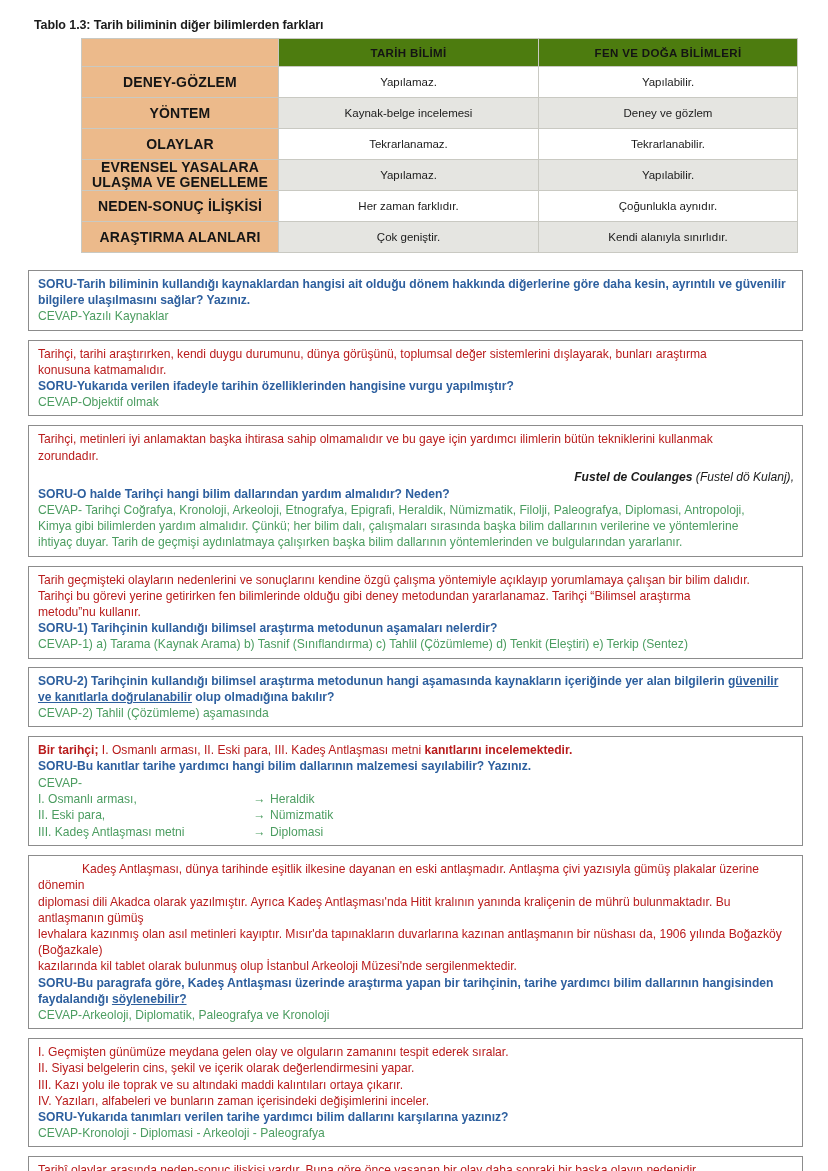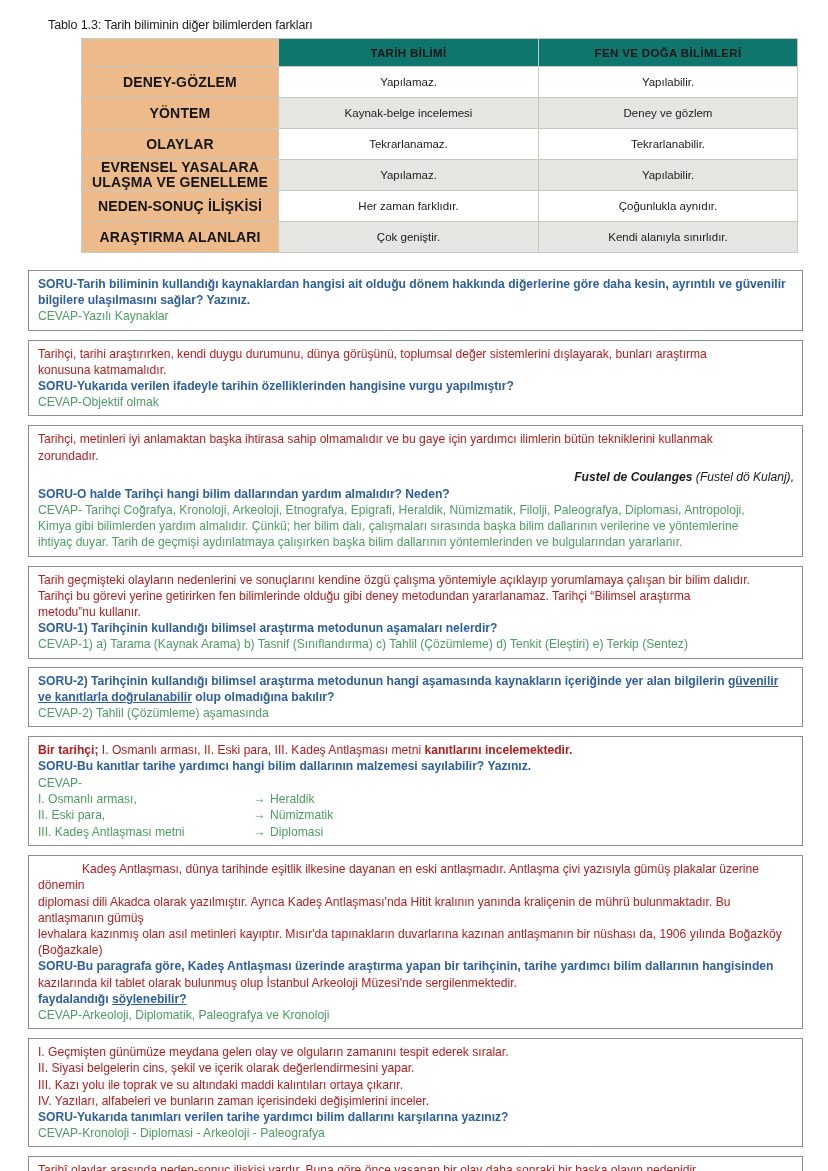--- a/index.html
+++ b/index.html
@@ -17,24 +17,24 @@
   .page {
     width: 828px;
     height: 1171px;
     padding: 18px 25px 6px 28px;
     position: relative;
   }
 
   
   .table-caption {
     font-size: 12.5px;
-    font-weight: normal;
+    font-weight: bold;
     color: #1b1b1b;
     letter-spacing: -0.1px;
-    margin: 0 0 6px 20px;
+    margin: 0 0 6px 6px;
   }
   table.cmp {
     border-collapse: collapse;
     table-layout: fixed;
     width: 716px;
     margin-left: 53px;
     border: 1px solid #b9b9b2;
   }
   table.cmp td, table.cmp th {
     border: 1px solid #c9c9c2;
@@ -44,21 +44,21 @@
   }
   col.c-label { width: 197px; }
   col.c-hist  { width: 260px; }
   col.c-sci   { width: 259px; }
 
   .th-blank {
     background: #ecba8b;
     height: 28px;
   }
   .th-main {
-    background: #0f766e;
+    background: #4d7c0f;
     color: #141414;
     font-size: 11.5px;
     font-weight: bold;
     letter-spacing: 0.35px;
     height: 28px;
   }
   .row-label {
     background: #ecba8b;
     color: #151515;
     font-size: 14px;
@@ -240,22 +240,22 @@
       <span class="map-left">III. Kadeş Antlaşması metni</span>
       <span class="map-arrow">→</span>
       <span>Diplomasi</span>
     </div>
   </div>
 
   <div class="qbox">
     <p class="ln indent">Kadeş Antlaşması, dünya tarihinde eşitlik ilkesine dayanan en eski antlaşmadır. Antlaşma çivi yazısıyla gümüş plakalar üzerine dönemin</p>
     <p class="ln">diplomasi dili Akadca olarak yazılmıştır. Ayrıca Kadeş Antlaşması'nda Hitit kralının yanında kraliçenin de mührü bulunmaktadır. Bu antlaşmanın gümüş</p>
     <p class="ln">levhalara kazınmış olan asıl metinleri kayıptır. Mısır'da tapınakların duvarlarına kazınan antlaşmanın bir nüshası da, 1906 yılında Boğazköy (Boğazkale)</p>
+    <p class="ln">kazılarında kil tablet olarak bulunmuş olup İstanbul Arkeoloji Müzesi'nde sergilenmektedir.</p>
     <p class="ln q">SORU-Bu  paragrafa  göre,  Kadeş  Antlaşması  üzerinde  araştırma  yapan  bir  tarihçinin,  tarihe  yardımcı  bilim  dallarının  hangisinden</p>
-    <p class="ln">kazılarında kil tablet olarak bulunmuş olup İstanbul Arkeoloji Müzesi'nde sergilenmektedir.</p>
     <p class="ln q"><span>faydalandığı </span><span class="u">söylenebilir?</span></p>
     <p class="ln a">CEVAP-Arkeoloji, Diplomatik, Paleografya ve Kronoloji</p>
   </div>
 
   <div class="qbox">
     <p class="ln">I. Geçmişten günümüze meydana gelen olay ve olguların zamanını tespit ederek sıralar.</p>
     <p class="ln">II. Siyasi belgelerin cins, şekil ve içerik olarak değerlendirmesini yapar.</p>
     <p class="ln">III. Kazı yolu ile toprak ve su altındaki maddi kalıntıları ortaya çıkarır.</p>
     <p class="ln">IV. Yazıları, alfabeleri ve bunların zaman içerisindeki değişimlerini inceler.</p>
     <p class="ln q">SORU-Yukarıda tanımları verilen tarihe yardımcı bilim dallarını karşılarına yazınız?</p>

